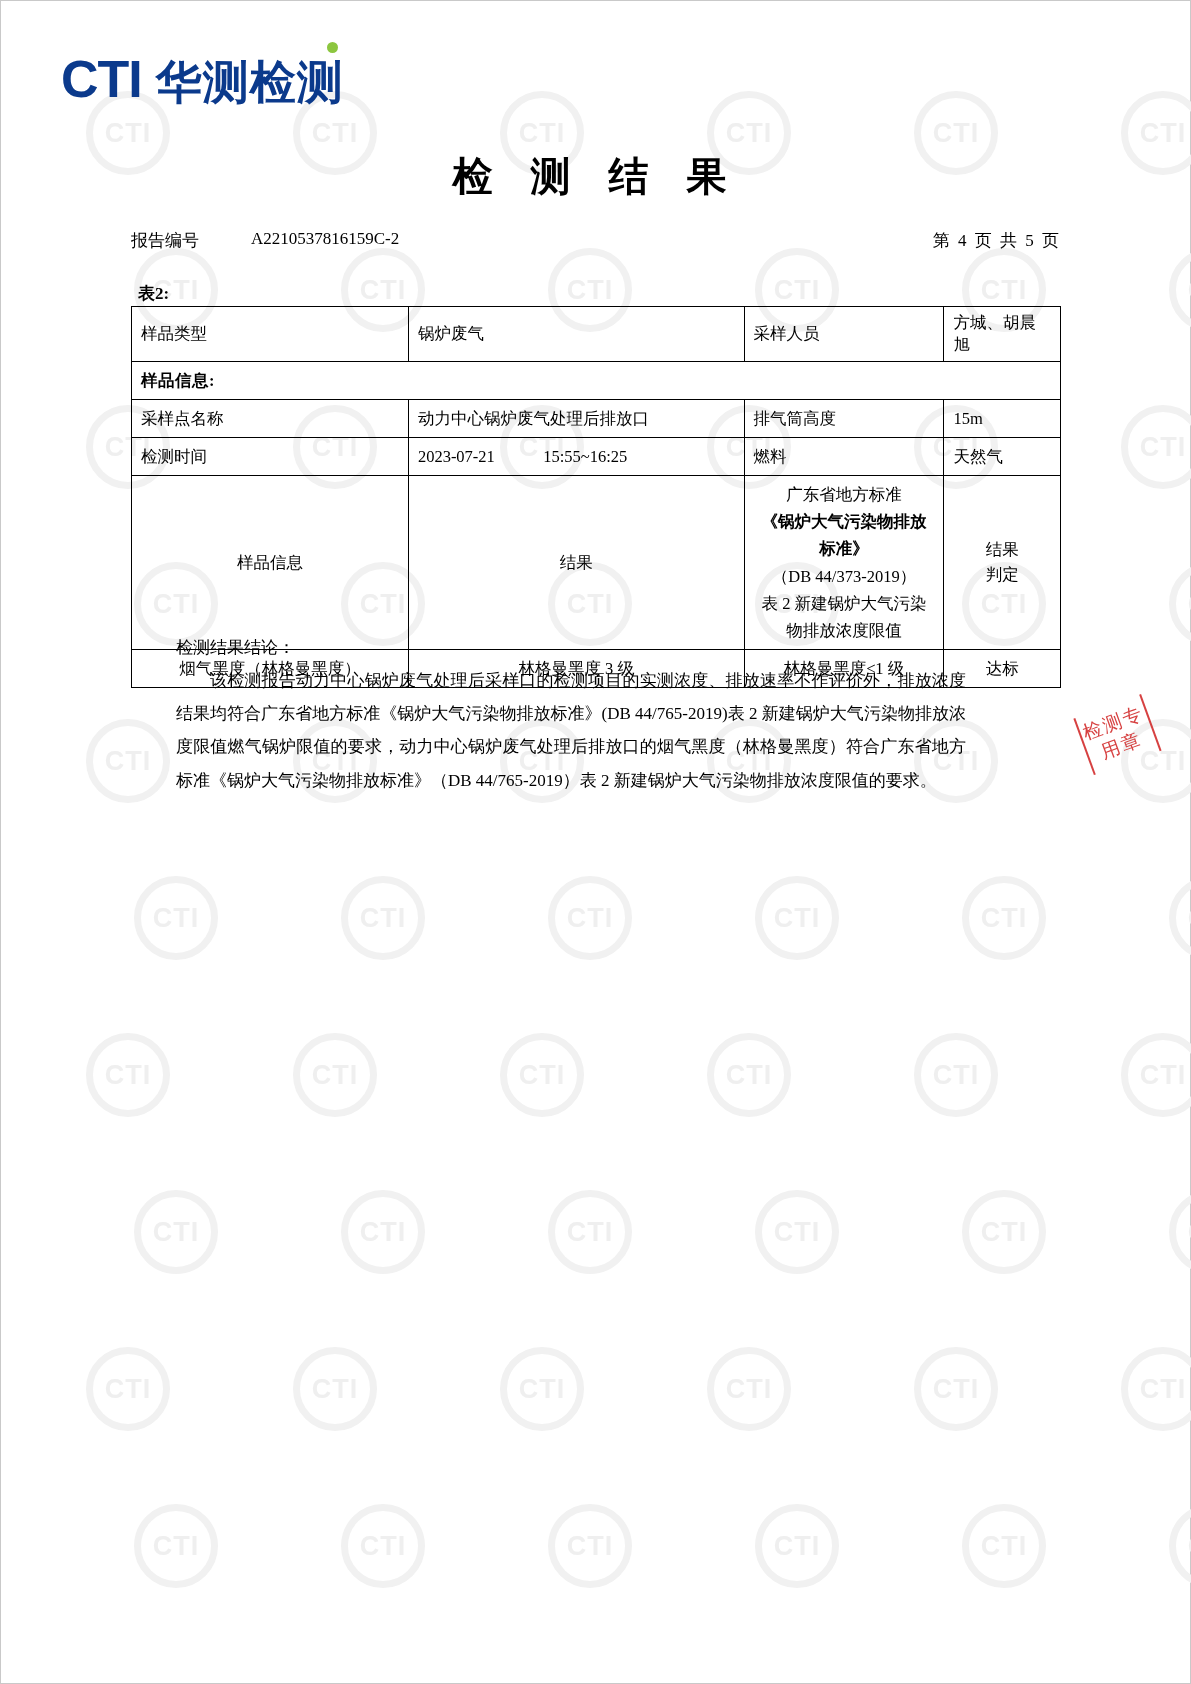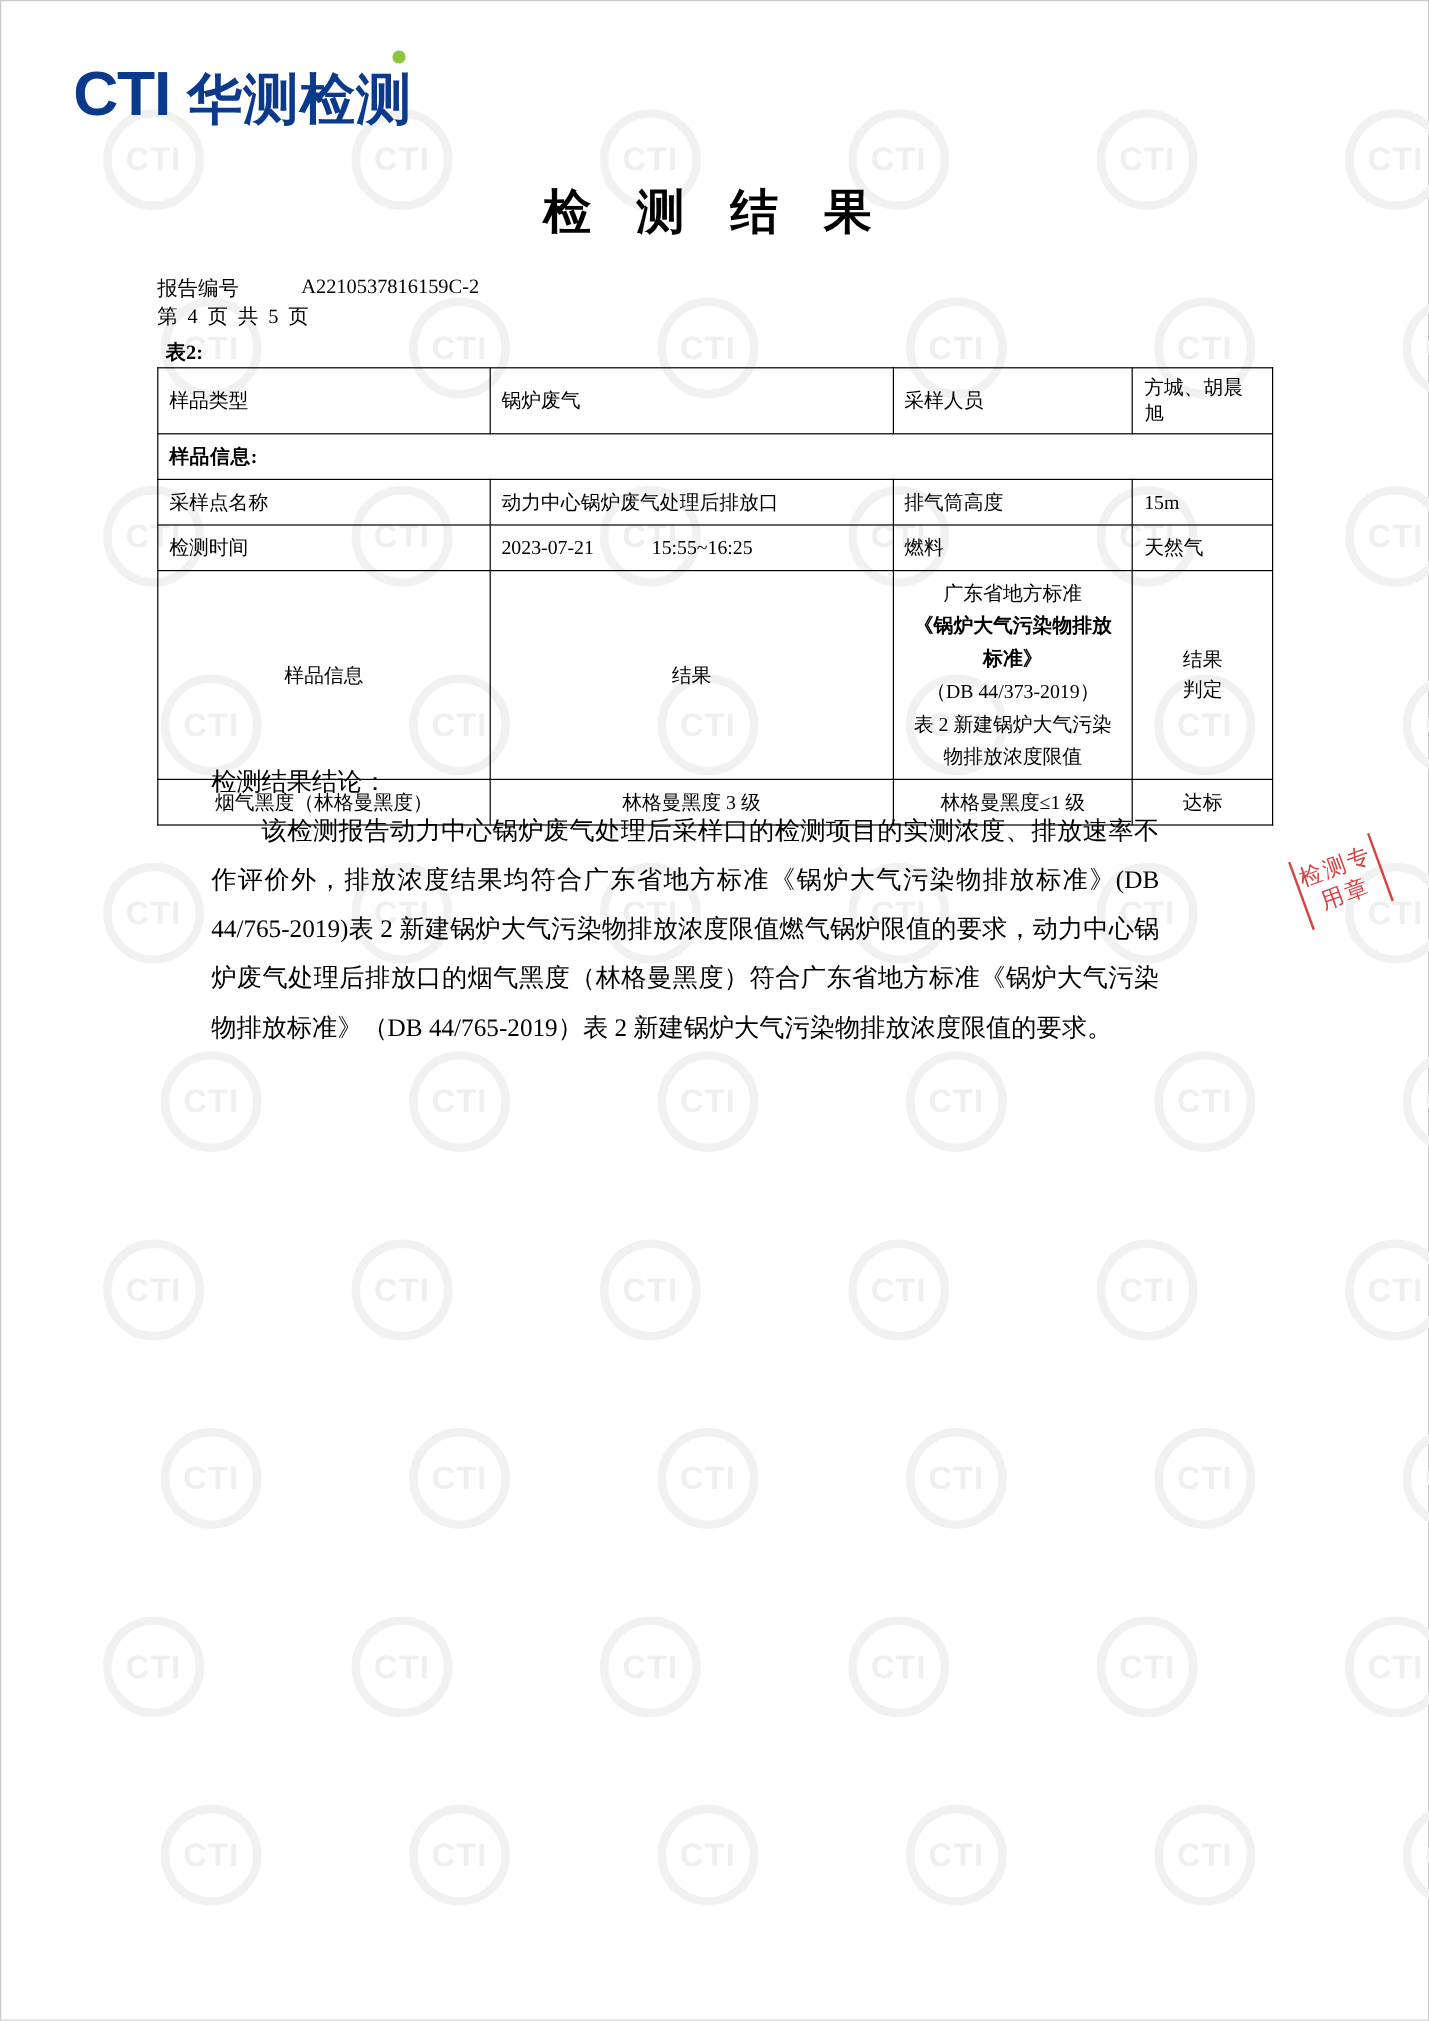--- a/index.html
+++ b/index.html
@@ -103,21 +103,20 @@
   .report-line {
     position: absolute;
     top: 228px;
     left: 130px;
     width: 930px;
     display: flex;
     justify-content: space-between;
     align-items: baseline;
     font-size: 17px;
     z-index: 2;
-    flex-direction: column;
   }
   .report-no {
     display: flex;
     gap: 52px;
   }
   .page-no {
     letter-spacing: 2px;
   }
 
   .table-label {
@@ -162,21 +161,21 @@
   .std-line-2 { font-weight: bold; }
   .time-val { display: inline-block; }
   .time-gap { display: inline-block; width: 40px; }
 
   
   .conclusion {
     position: absolute;
     top: 630px;
     left: 175px;
     width: 790px;
-    font-size: 21px;
+    font-size: 17px;
     line-height: 1.95;
     z-index: 2;
   }
   .conclusion p { margin: 0; }
   .conclusion .body {
     text-indent: 2em;
     text-align: justify;
   }
 
   

